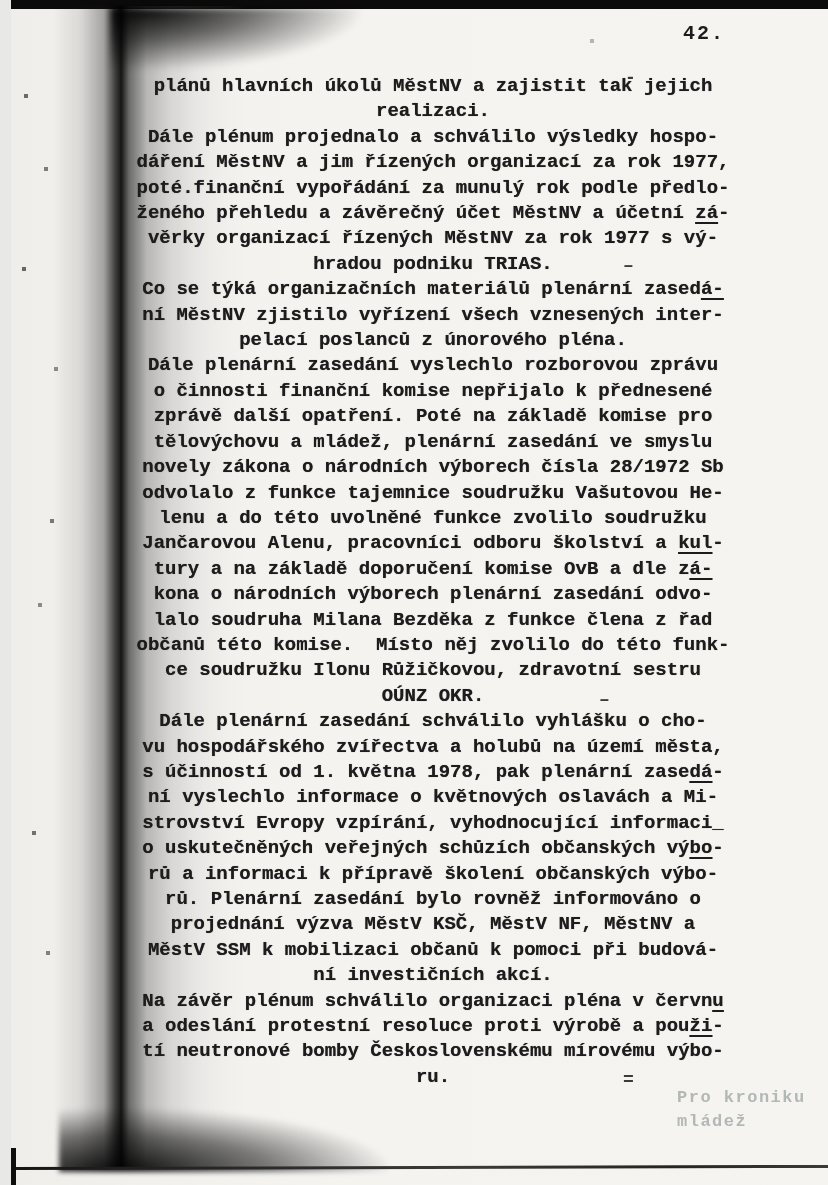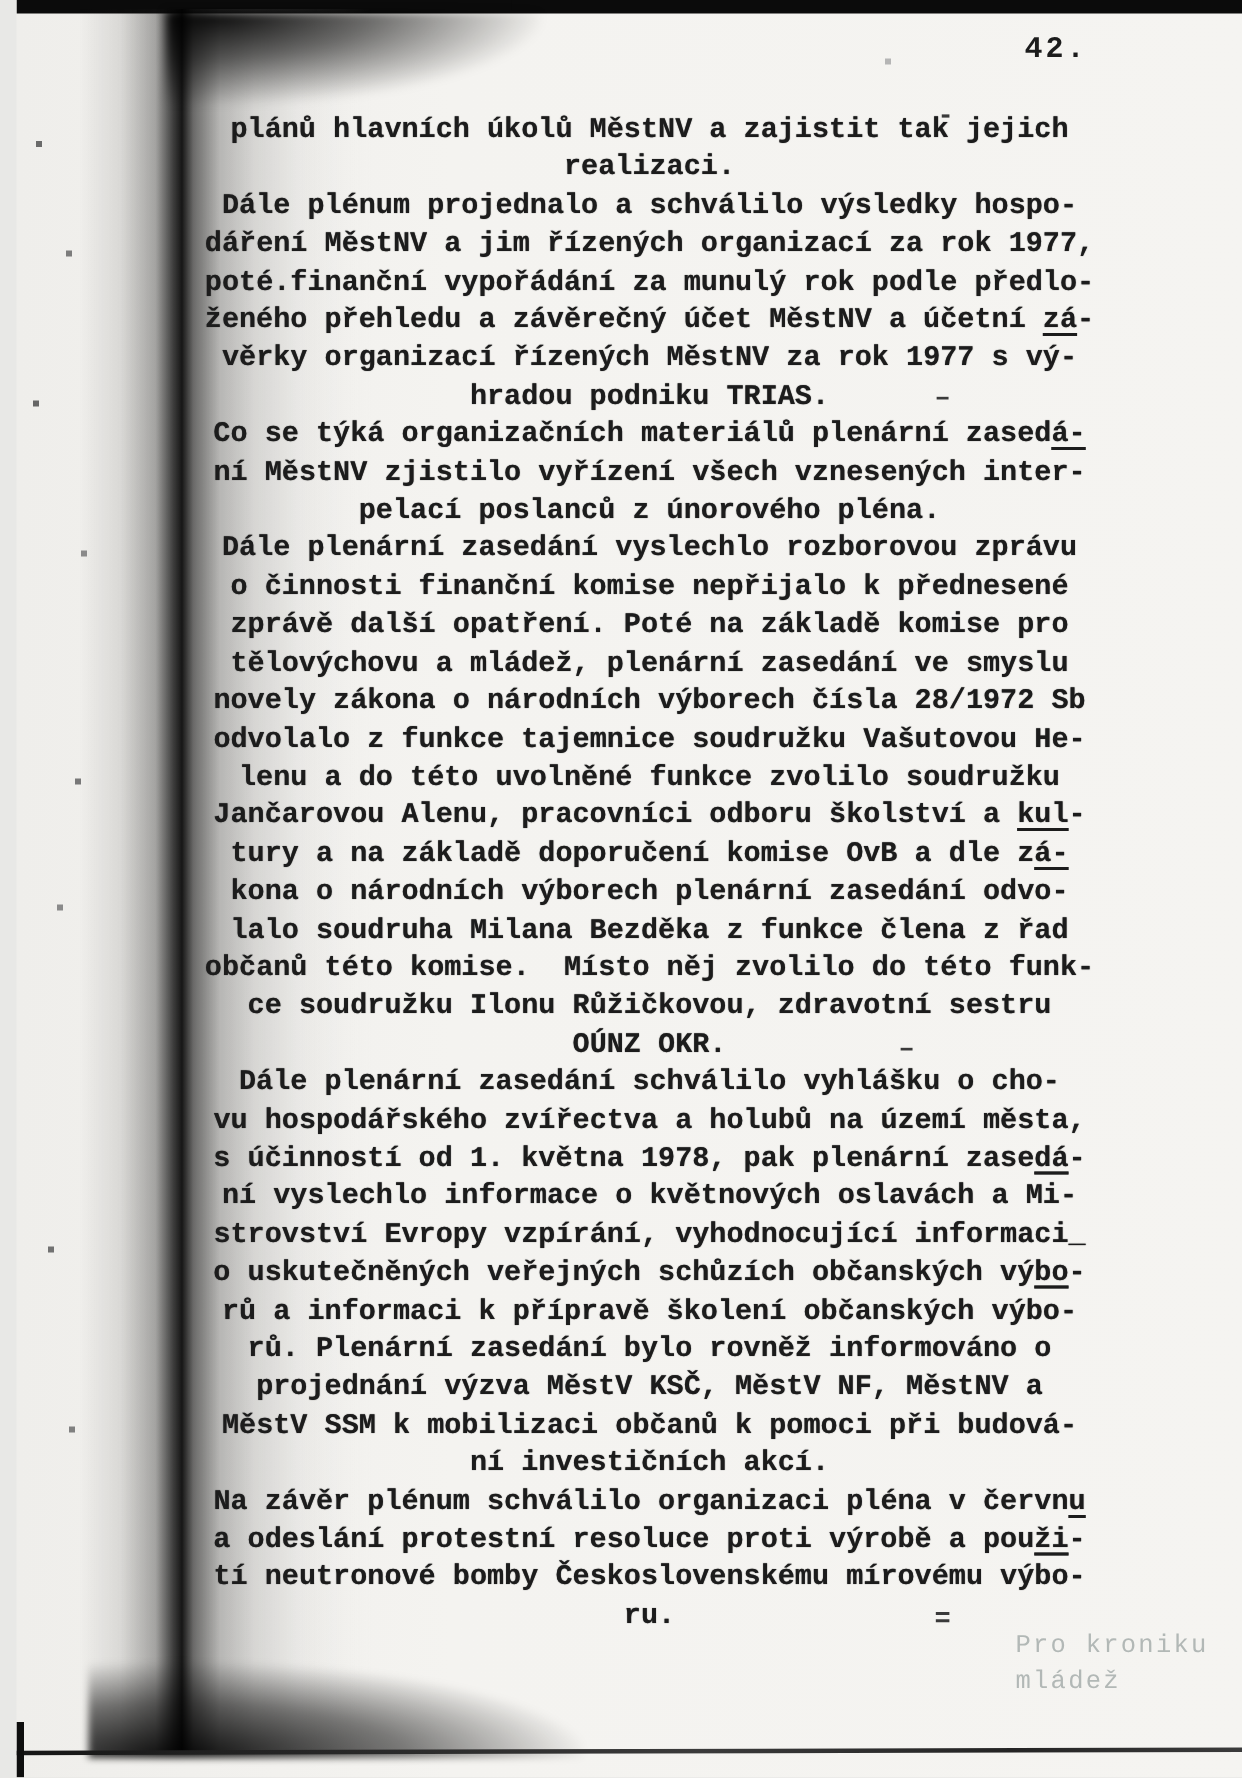--- a/index.html
+++ b/index.html
@@ -59,21 +59,21 @@
   }
   .last-line{
     position:absolute;left:112px;top:1094px;width:640px;
     font-size:19px;line-height:25.4px;font-weight:700;white-space:pre;
     text-shadow:0 0 0.7px rgba(25,25,25,0.75);
   }
   .text-block u,.last-line u{text-underline-offset:4px;text-decoration-thickness:1.5px;}
   .margin-mark{position:absolute;font-size:18px;font-weight:700;color:#3a3a3a;}
   .stamp{
     position:absolute;left:666px;top:1086px;
-    font-size:17px;line-height:24px;font-weight:400;letter-spacing:1.5px;
+    font-size:17px;line-height:24px;font-weight:700;letter-spacing:1.5px;
     color:#b2b8b6;filter:blur(0.45px);
   }
 </style>
 </head>
 <body>
 
 <div class="page">
   <div class="top-bar"></div>
   <div class="gutter"></div>
   <div class="gutter-top-wedge"></div>

